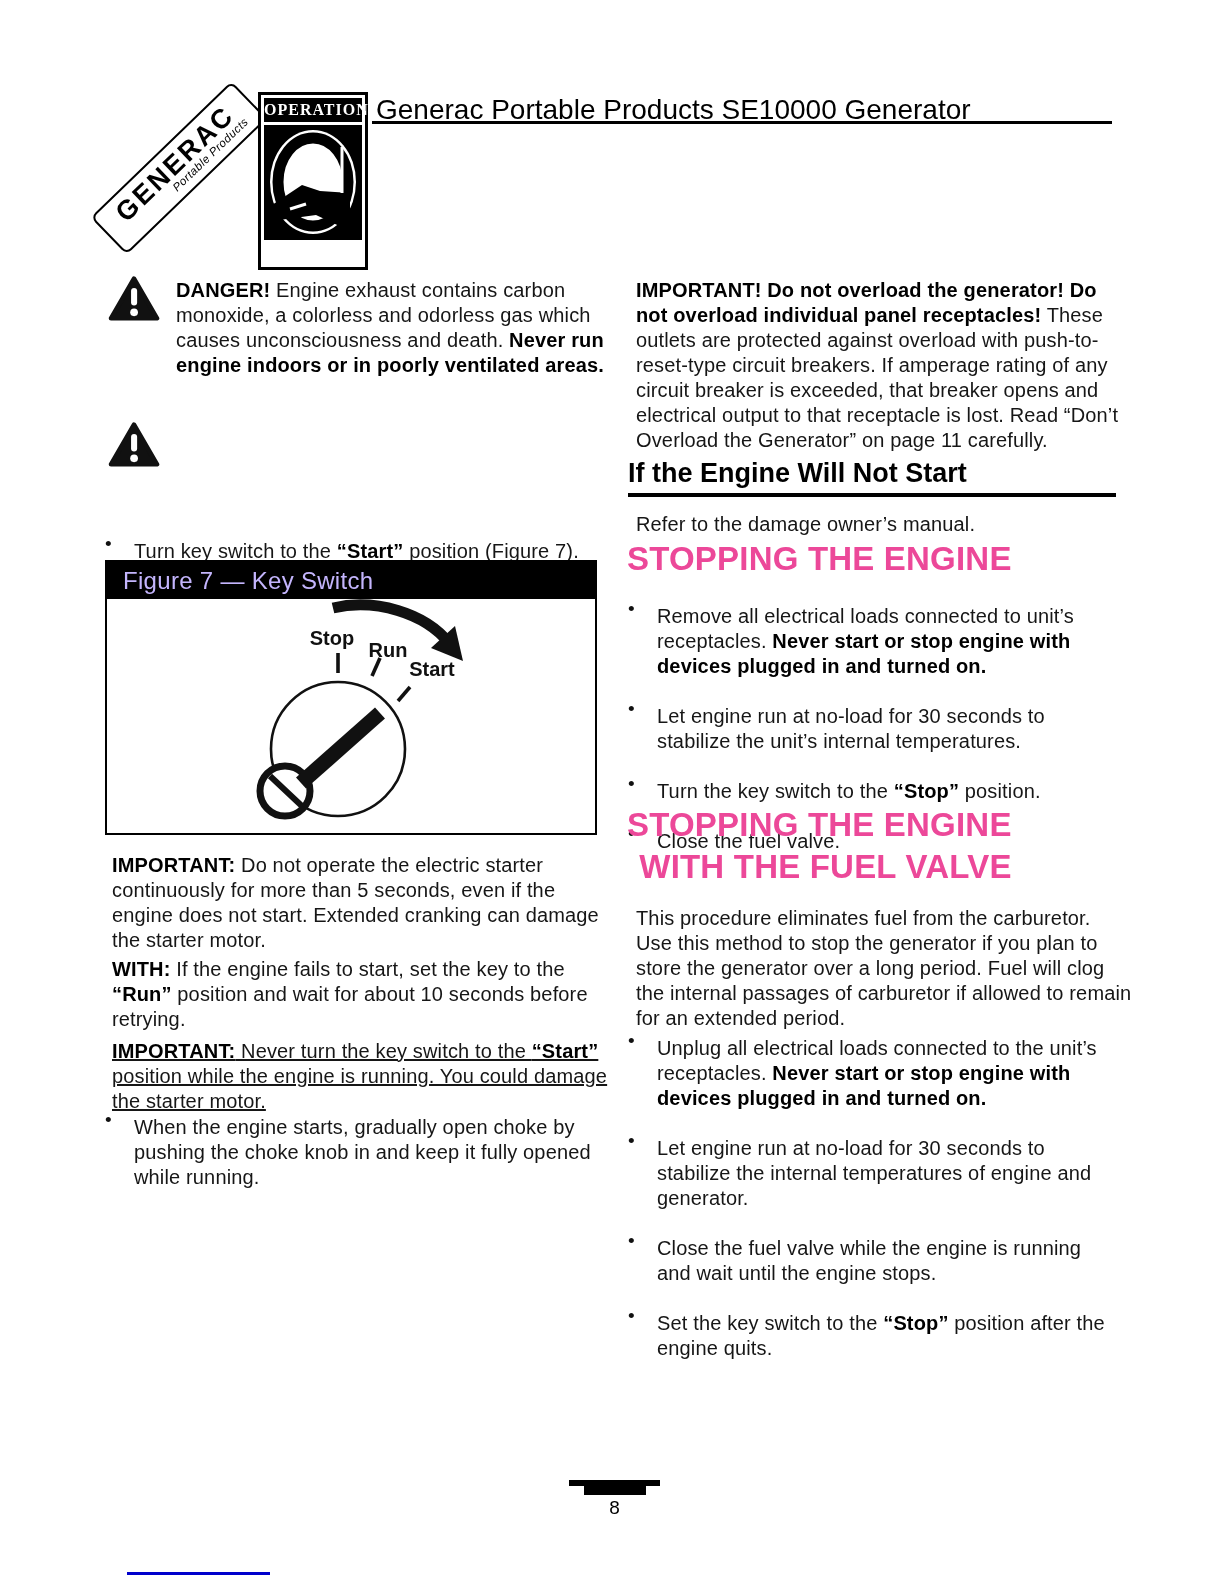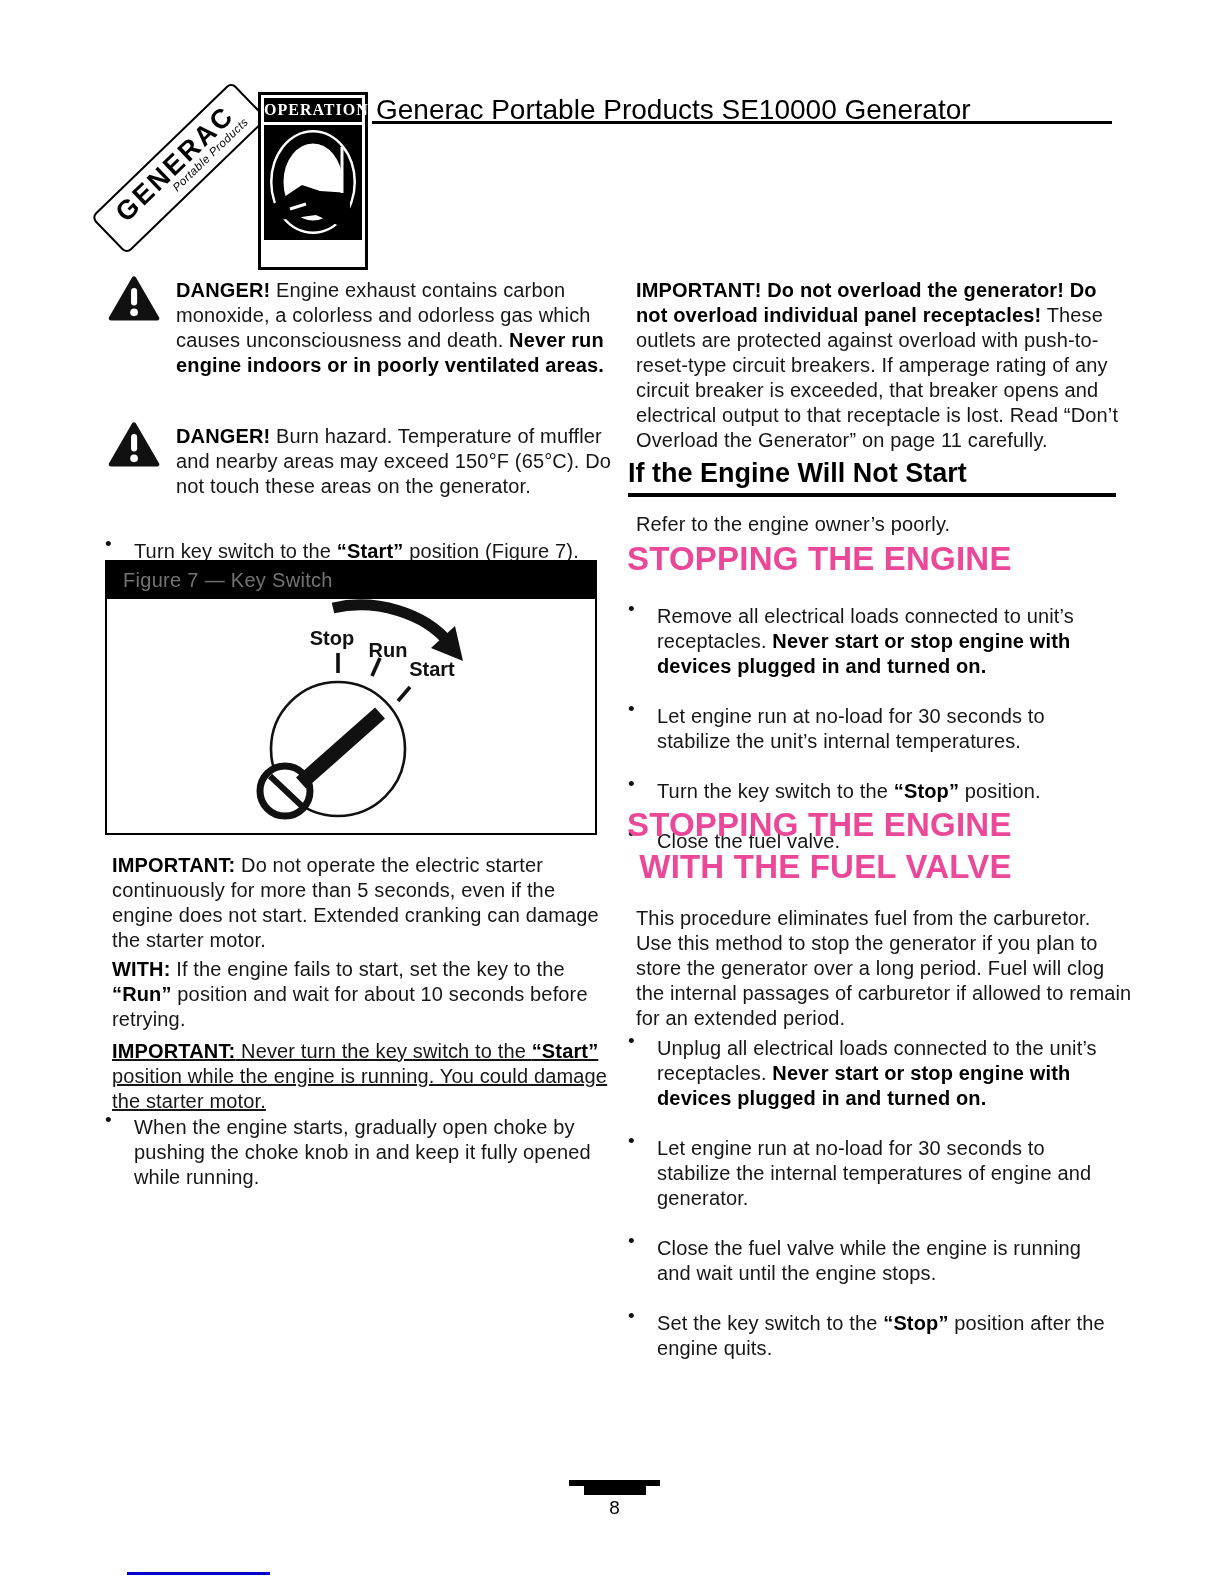--- a/index.html
+++ b/index.html
@@ -36,21 +36,21 @@
 
   .page-title{left:376px; top:94px; font-size:28px; color:#000;}
   .title-rule{left:372px; top:121px; width:740px; height:3px; background:#000;}
 
   
   .warn-text b{color:#000;}
   .warn-icon{width:52px; height:46px;}
 
   
   .figure{left:105px; top:560px; width:492px; border:2px solid #000; box-sizing:border-box; background:#fff;}
-  .fig-caption{background:#000; color:#737373; font-size:20px; line-height:37px; height:37px; padding-left:16px; letter-spacing:0.3px;}
+  .fig-caption{background:#000; color:#c4b5fd; font-size:24px; line-height:37px; height:37px; padding-left:16px; letter-spacing:0.3px;}
   .fig-art{display:block;}
   .fig-label{font-family:"Liberation Sans",sans-serif; font-weight:bold; font-size:20px; fill:#111;}
   .ln{stroke:#111; fill:none;}
 
   
   .h1{font-size:33px; font-weight:bold; color:#ec4899; line-height:42px; letter-spacing:0.2px; white-space:pre-line;text-align:right;}
   .h2{font-size:27px; font-weight:bold; color:#000; line-height:30px;}
   .h2-rule{height:4px; background:#000;}
 
   
@@ -92,21 +92,20 @@
     <rect x="24.8" y="13" width="6.6" height="19" rx="3.3" fill="#fff"></rect>
     <circle cx="28.1" cy="39.5" r="4.2" fill="#fff"></circle>
   </svg>
   <p class="abs warn-text" style="left:168px; top:270px; width:432px;"><b>DANGER!</b> Engine exhaust contains carbon monoxide, a colorless and odorless gas which causes unconsciousness and death. <b>Never run engine indoors or in poorly ventilated areas.</b></p>
 
   <svg class="abs warn-icon" style="left:108px; top:422px;" viewBox="0 0 56 50">
     <path d="M28 3 L53 46 L3 46 Z" fill="#111" stroke="#111" stroke-width="5" stroke-linejoin="round"></path>
     <rect x="24.8" y="13" width="6.6" height="19" rx="3.3" fill="#fff"></rect>
     <circle cx="28.1" cy="39.5" r="4.2" fill="#fff"></circle>
   </svg>
-  <p class="abs warn-text" style="left:168px; top:416px; width:436px;"><b>DANGER!</b> Burn hazard. Temperature of muffler and nearby areas may exceed 150°F (65°C). Do not touch these areas on the generator.</p>
 
   <div class="abs bullet" style="left:105px; top:531px; width:497px;">
     <span class="dot">•</span>
     <p>Turn key switch to the <b>“Start”</b> position (Figure 7).</p>
   </div>
 
   <div class="abs figure">
     <div class="fig-caption">Figure 7 — Key Switch</div>
     <svg class="fig-art" width="488" height="234" viewBox="0 0 488 234">
 
@@ -136,21 +135,21 @@
 
   <div class="abs bullet" style="left:105px; top:1107px; width:500px;">
     <span class="dot">•</span>
     <p>When the engine starts, gradually open choke by pushing the choke knob in and keep it fully opened while running.</p>
   </div>
 
   <p class="abs" style="left:628px; top:270px; width:496px;"><b>IMPORTANT! Do not overload the generator! Do not overload individual panel receptacles!</b> These outlets are protected against overload with push-to-reset-type circuit breakers. If amperage rating of any circuit breaker is exceeded, that breaker opens and electrical output to that receptacle is lost. Read “Don’t Overload the Generator” on page 11 carefully.</p>
 
   <div class="abs h2" style="left:628px; top:458px;">If the Engine Will Not Start</div>
   <div class="abs h2-rule" style="left:628px; top:493px; width:488px;"></div>
-  <p class="abs" style="left:628px; top:504px; width:490px;">Refer to the engine owner’s poorly.</p>
+  <p class="abs" style="left:628px; top:504px; width:490px;">Refer to the damage owner’s manual.</p>
 
   <div class="abs h1" style="left:627px; top:538px;">STOPPING THE ENGINE</div>
 
   <div class="abs" style="left:628px; top:596px; width:500px;">
     <div class="bullet">
         <span class="dot">•</span>
         <p>Remove all electrical loads connected to unit’s receptacles. <b>Never start or stop engine with devices plugged in and turned on.</b></p>
       </div>
     <div class="bullet">
         <span class="dot">•</span>

